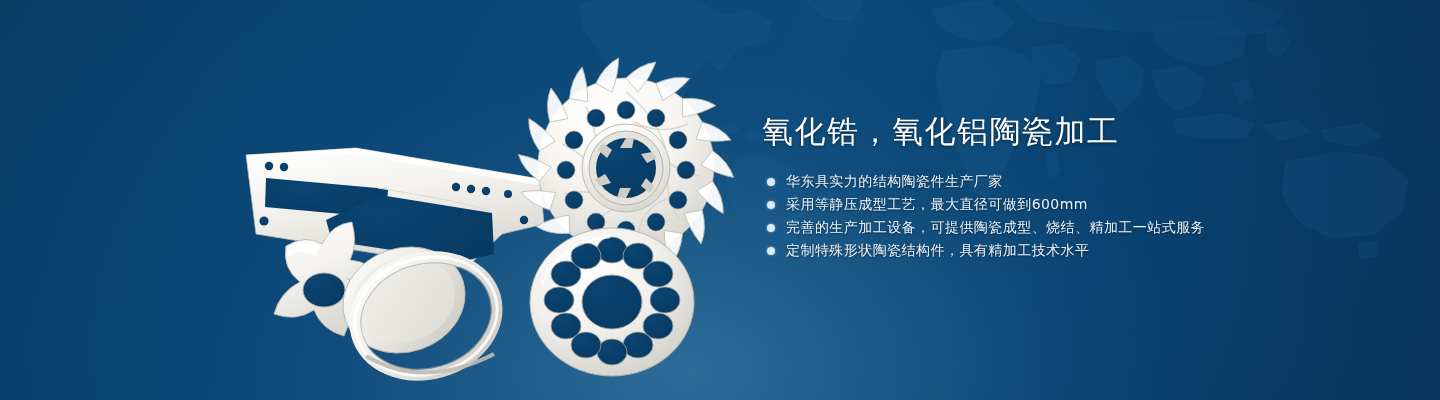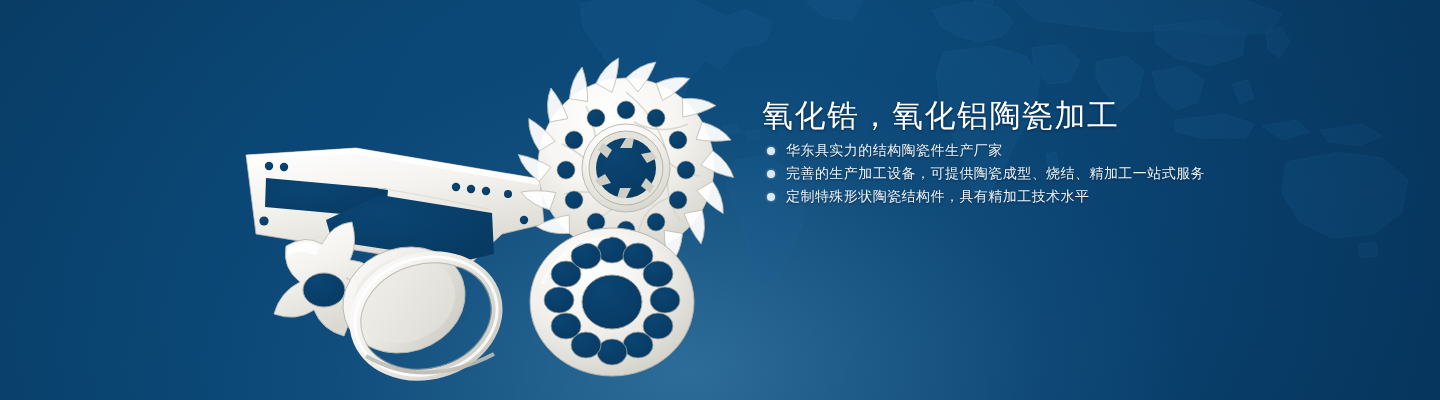--- a/index.html
+++ b/index.html
@@ -52,34 +52,34 @@
 
   
   #products {
     position:absolute; left:228px; top:38px;
     width:480px; height:345px;
   }
   #products svg { width:100%; height:100%; display:block; overflow:visible; }
 
   
   #copy {
-    position:absolute; left:762px; top:96px;
+    position:absolute; left:762px; top:112px;
     width:620px;
   }
   #headline {
     font-size:31px;
     line-height:38px;
     font-weight:400;
     color:#ffffff;
     letter-spacing:1.5px;
     text-shadow:0 1px 3px rgba(0,18,38,0.65);
     white-space:nowrap;
   }
   #bullets {
-    margin-top:5px;
+    margin-top:20px;
     list-style:none;
   }
   #bullets li {
     position:relative;
     padding-left:24px;
     font-size:14px;
     line-height:23px;
     color:#eef4fa;
     letter-spacing:0.45px;
     white-space:nowrap;
@@ -378,20 +378,24 @@
 
     <div id="headline">氧化锆，氧化铝陶瓷加工</div>
 
     <ul id="bullets">
       <li>
         <span class="bullet-dot"></span>
         <span class="li-text">华东具实力的结构陶瓷件生产厂家</span>
       </li>
       <li>
         <span class="bullet-dot"></span>
+        <span class="li-text">采用等静压成型工艺，最大直径可做到600mm</span>
+      </li>
+      <li>
+        <span class="bullet-dot"></span>
         <span class="li-text">完善的生产加工设备，可提供陶瓷成型、烧结、精加工一站式服务</span>
       </li>
       <li>
         <span class="bullet-dot"></span>
         <span class="li-text">定制特殊形状陶瓷结构件，具有精加工技术水平</span>
       </li>
     </ul>
 
   </div>
 </div>

